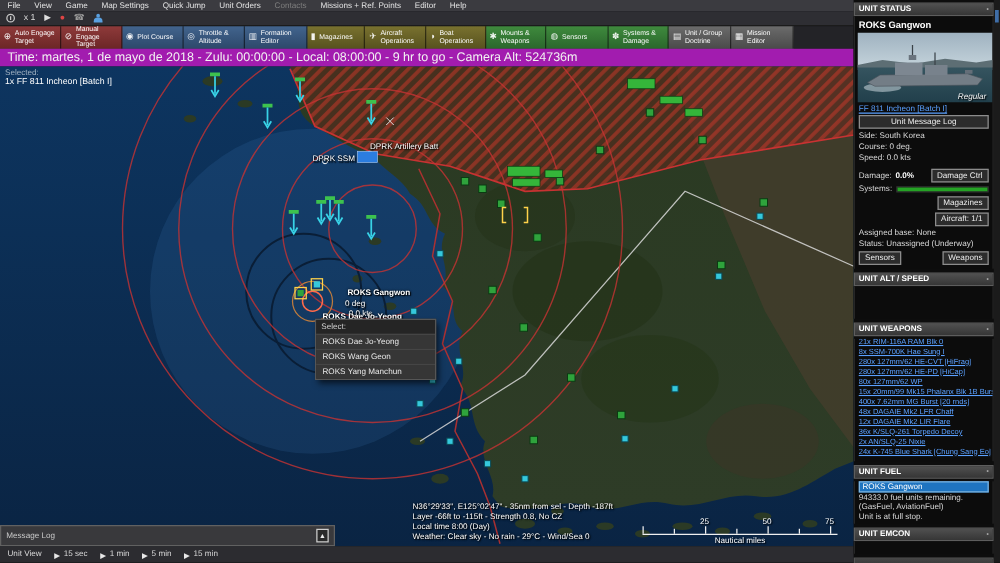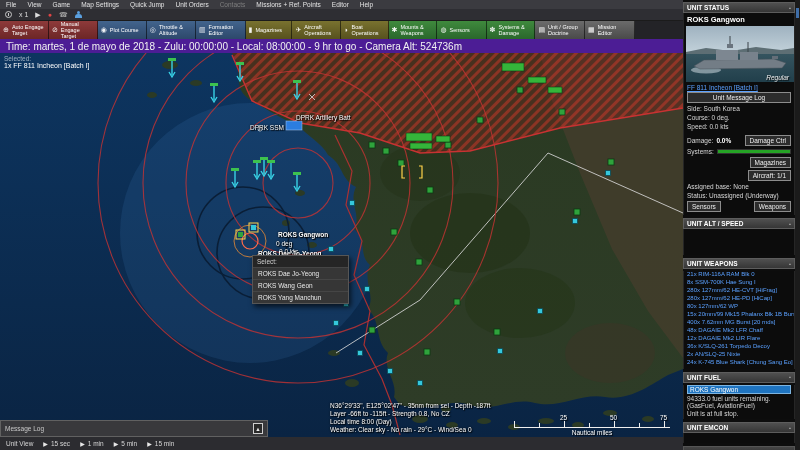--- a/index.html
+++ b/index.html
@@ -24,21 +24,21 @@
   .buttonbar{position:absolute;top:21px;left:0;width:683px;height:18px;background:#232327;display:flex;z-index:5;}
   .tb{height:18px;display:flex;align-items:center;gap:3px;padding:0 3px;border-right:1px solid rgba(0,0,0,.55);
     font-size:5.5px;line-height:6px;color:#fff;cursor:default;}
   .tb .ticon{font-size:7px;opacity:.92;}
   .tb .tlabel{width:33px;}
   .tb.red{background:linear-gradient(#8e3a3a,#6c2626);}
   .tb.blue{background:linear-gradient(#42648d,#2d486b);}
   .tb.olive{background:linear-gradient(#79722f,#57511e);}
   .tb.green{background:linear-gradient(#3f8a3d,#2a672c);}
   .tb.gray{background:linear-gradient(#6b6b6b,#4a4a4a);}
-  .timebar{position:absolute;top:39px;left:0;width:683px;height:14px;background:#4c1d95;color:#f2f2f2;
+  .timebar{position:absolute;top:39px;left:0;width:683px;height:14px;background:#a21caf;color:#f2f2f2;
     font-size:10px;display:flex;align-items:center;padding:0 6px;white-space:nowrap;z-index:5;}
   
   .maparea{position:absolute;top:53px;left:0;width:683px;height:384px;background:#0a2443;overflow:hidden;z-index:1;}
   .maparea svg{position:absolute;left:0;top:0;}
   .selblock{position:absolute;left:4px;top:2px;z-index:3;}
   .selblock .l1{font-size:6.5px;color:#9fb0c0;}
   .selblock .l2{font-size:7px;color:#fff;}
   .mlabel{position:absolute;font-size:6.5px;color:#fff;white-space:nowrap;z-index:3;
     text-shadow:1px 1px 1px #000,0 0 2px #000;}
   .mlabel.b{font-weight:bold;}

